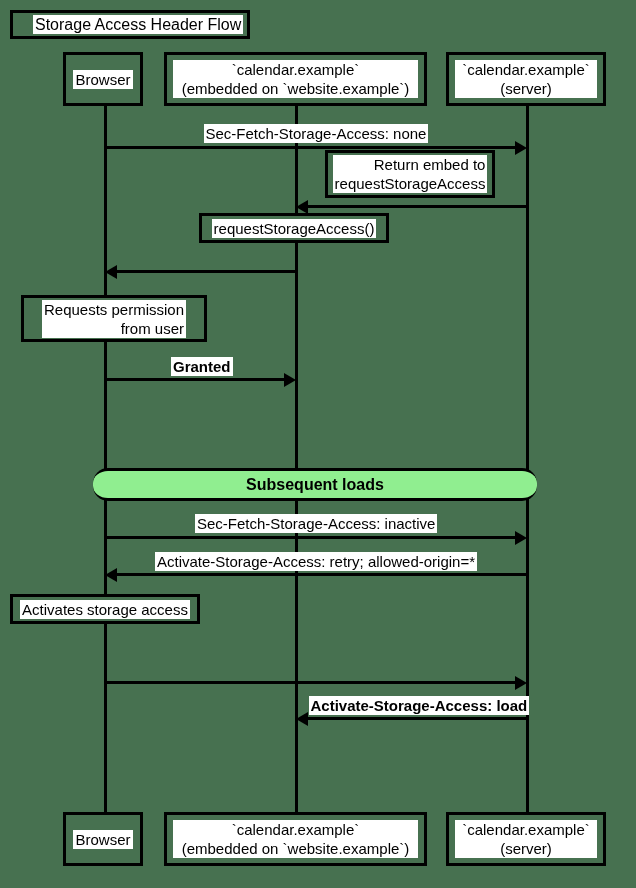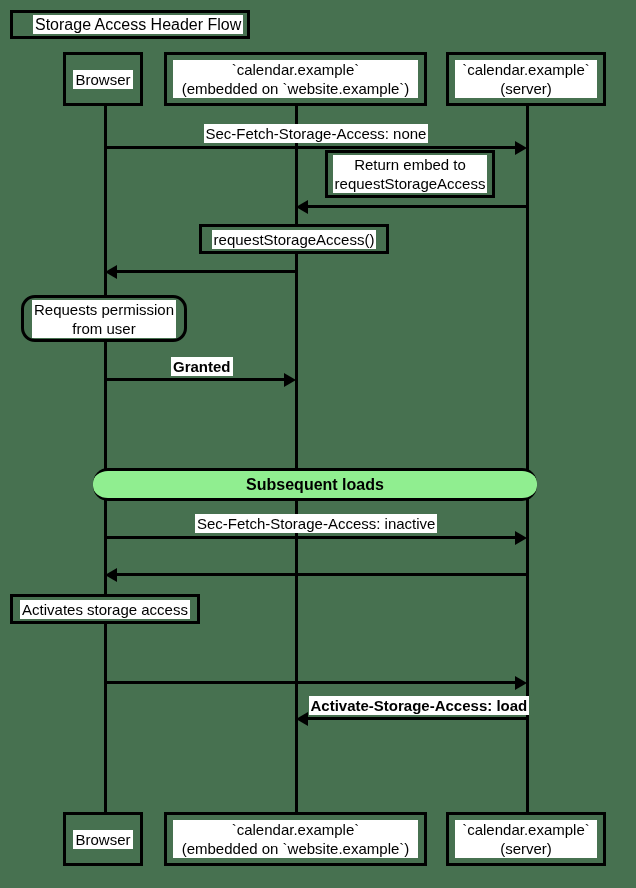--- a/index.html
+++ b/index.html
@@ -100,21 +100,21 @@
     align-items: center;
     justify-content: center;
     padding: 4px 5px;
   }
   .note-box .note-text {
     display: block;
     background: #ffffff;
     color: #000;
     font-size: 15px;
     line-height: 19px;
-    text-align: center;
+    text-align: right;
     white-space: pre;
     padding: 0 2px;
   }
   .divider {
     position: absolute;
     box-sizing: border-box;
     border-top: 3px solid #000;
     border-bottom: 3px solid #000;
     display: flex;
     align-items: center;
@@ -157,47 +157,48 @@
   <div class="arrow-head right" style="left:515px; top:141px;"></div>
   <div class="msg-label" style="left: 203.5px; top: 124px;">Sec-Fetch-Storage-Access: none</div>
 
   <div class="arrow-line" style="left:307px; top:205px; width:220px;"></div>
   <div class="arrow-head left" style="left:296px; top:200px;"></div>
   <div class="note-box" style="left:325px; top:150px; width:170px; height:48px;">
     <span class="note-text">Return embed to
 requestStorageAccess</span>
   </div>
 
-  <div class="note-box" style="left:199px; top:224px; width:190px; height:30px;">
+  <div class="note-box" style="left:199px; top:213px; width:190px; height:30px;">
     <span class="note-text">requestStorageAccess()</span>
   </div>
 
   <div class="arrow-line" style="left:116px; top:270px; width:180px;"></div>
   <div class="arrow-head left" style="left:105px; top:265px;"></div>
 
-  <div class="note-box" style="left:21px; top:295px; width:166px; height:47px;border-radius:14px;">
+  <div class="note-box" style="left:21px; top:295px; width:186px; height:47px;">
     <span class="note-text">Requests permission
 from user</span>
   </div>
 
   <div class="arrow-line" style="left:104px; top:378px; width:181px;"></div>
   <div class="arrow-head right" style="left:284px; top:373px;"></div>
   <div class="msg-label" style="left: 171px; top: 357px; font-weight: bold;">Granted</div>
 
 
   <div class="divider" style="left:93px; top:468px; width:444px; height:33px; background:#90ee90;border-radius:15px;">
     <span class="divider-text">Subsequent loads</span>
   </div>
 
   <div class="arrow-line" style="left:104px; top:536px; width:412px;"></div>
   <div class="arrow-head right" style="left:515px; top:531px;"></div>
   <div class="msg-label" style="left: 195px; top: 514px;">Sec-Fetch-Storage-Access: inactive</div>
 
   <div class="arrow-line" style="left:116px; top:573px; width:411px;"></div>
   <div class="arrow-head left" style="left:105px; top:568px;"></div>
+  <div class="msg-label" style="left: 155px; top: 552px;">Activate-Storage-Access: retry; allowed-origin=*</div>
 
   <div class="note-box" style="left:10px; top:594px; width:190px; height:30px;">
     <span class="note-text">Activates storage access</span>
   </div>
 
   <div class="arrow-line" style="left:104px; top:681px; width:412px;"></div>
   <div class="arrow-head right" style="left:515px; top:676px;"></div>
 
   <div class="arrow-line" style="left:307px; top:717px; width:220px;"></div>
   <div class="arrow-head left" style="left:296px; top:712px;"></div>

